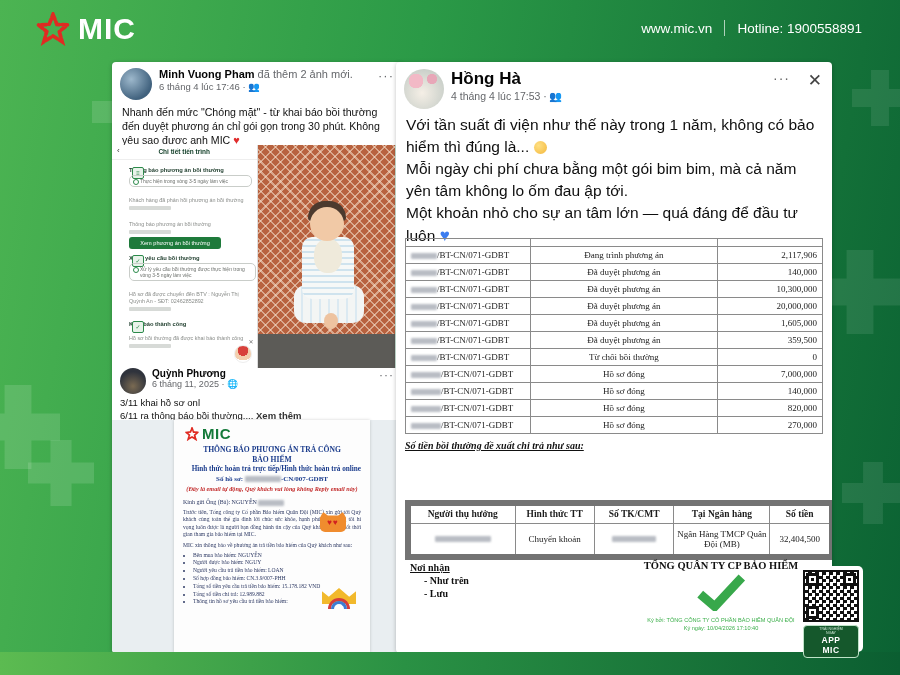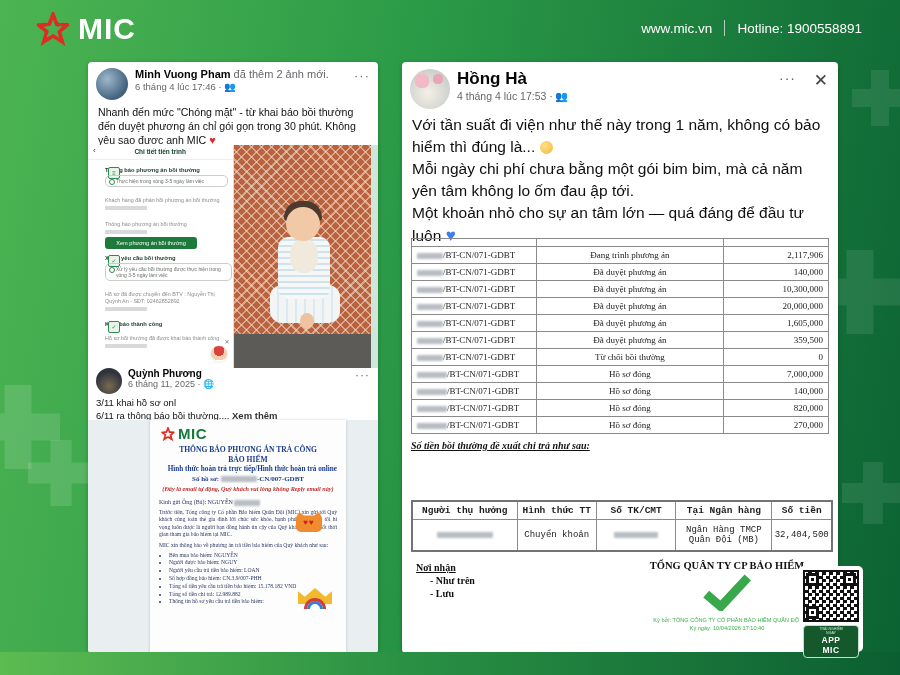--- a/index.html
+++ b/index.html
@@ -8,23 +8,23 @@
     background:linear-gradient(100deg,#4cb452 0%,#2b9a47 42%,#0b6233 100%);}
   .plus{position:absolute;background:rgba(255,255,255,0.13);
     clip-path:polygon(34% 0,66% 0,66% 34%,100% 34%,100% 66%,66% 66%,66% 100%,34% 100%,34% 66%,0 66%,0 34%,34% 34%);}
   
   .hdr{position:absolute;top:0;left:0;width:900px;height:58px;}
   .brand{position:absolute;left:36px;top:12px;display:flex;align-items:center;gap:8px;}
   .brand .mic{color:#fff;font-size:30px;font-weight:bold;letter-spacing:1px;}
   .hdr-right{position:absolute;right:38px;top:20px;display:flex;align-items:center;gap:12px;color:#fff;font-size:13.5px;}
   .hdr-div{width:1px;height:16px;background:rgba(255,255,255,0.65);}
   
-  .card{position:absolute;background:#fff;border-radius:4px;box-shadow:0 1px 4px rgba(0,0,0,.25);}
+  .card{position:absolute;background:#fff;border-radius:4px;box-shadow:0 1px 4px rgba(0,0,0,.25);margin-left:24px;}
   .card-l{left:88px;top:62px;width:290px;height:591px;overflow:hidden;}
-  .card-r{left:402px;top:62px;width:436px;height:591px;overflow:hidden;}
+  .card-r{left:372px;top:62px;width:436px;height:591px;overflow:hidden;}
   
   .phead{position:absolute;left:8px;top:6px;right:8px;display:flex;gap:7px;}
   .av{border-radius:50%;flex:none;}
   .av-minh{width:32px;height:32px;background:radial-gradient(circle at 35% 35%,#9db8cc,#41627e 70%);}
   .av-quynh{width:26px;height:26px;background:radial-gradient(circle at 50% 70%,#7a6a52,#2f333c 65%);}
   .av-hong{width:40px;height:40px;background:radial-gradient(circle at 30% 30%,#f2b9c6 0 18%,transparent 19%),radial-gradient(circle at 70% 25%,#e8a7b8 0 12%,transparent 13%),radial-gradient(circle at 45% 60%,#f5efe6,#c9cfc9 75%);}
   .pname{font-weight:bold;color:#050505;}
   .psub{color:#65676b;}
   .dots{color:#65676b;letter-spacing:1px;cursor:pointer;}
   .ptext{color:#111;}
@@ -90,21 +90,21 @@
   .r-text{position:absolute;left:10px;top:52px;right:12px;font-size:15.5px;line-height:1.42;color:#0f0f0f;}
   .claims{position:absolute;left:9px;top:176px;width:418px;font-family:"Liberation Serif",serif;}
   .crow{display:grid;grid-template-columns:30% 45% 25%;border:1px solid #8a8a8a;border-top:none;}
   .crow.first{border-top:1px solid #8a8a8a;height:7px;}
   .crow.first div{border-right:1px solid #8a8a8a;}
   .crow.first div:last-child{border-right:none;}
   .ccell{font-size:9px;color:#1c1c1c;padding:3px 5px;border-right:1px solid #8a8a8a;white-space:nowrap;overflow:hidden;}
   .ccell:last-child{border-right:none;text-align:right;}
   .ccell.mid{text-align:center;}
   .prop-h{position:absolute;left:9px;top:378px;font-family:"Liberation Serif",serif;font-weight:bold;font-style:italic;text-decoration:underline;font-size:10px;color:#111;}
-  .paytab{position:absolute;left:9px;top:438px;width:418px;font-family:Liberation Mono, monospace;border:2px solid #737373;}
+  .paytab{position:absolute;left:9px;top:438px;width:418px;font-family:Liberation Serif, serif;border:6px solid #737373;}
   .prow{display:grid;grid-template-columns:25% 19% 19% 23% 14%;}
   .pcell{border-right:1px solid #8a8a8a;border-bottom:1px solid #8a8a8a;font-size:9px;color:#1c1c1c;display:flex;align-items:center;justify-content:center;text-align:center;padding:3px 2px;line-height:1.2;}
   .prow div:last-child{border-right:none;}
   .prow:last-child .pcell{border-bottom:none;}
   .phd{font-weight:bold;font-size:9.5px;}
   .noinhan{position:absolute;left:14px;top:500px;font-family:"Liberation Serif",serif;color:#111;}
   .noinhan .t{font-weight:bold;text-decoration:underline;font-size:10px;}
   .noinhan .i{font-weight:bold;font-size:10px;margin:2px 0 0 14px;}
   .signer{position:absolute;left:230px;top:498px;width:190px;text-align:center;font-family:"Liberation Serif",serif;}
   .signer .t{font-weight:bold;font-size:10.5px;color:#111;}

